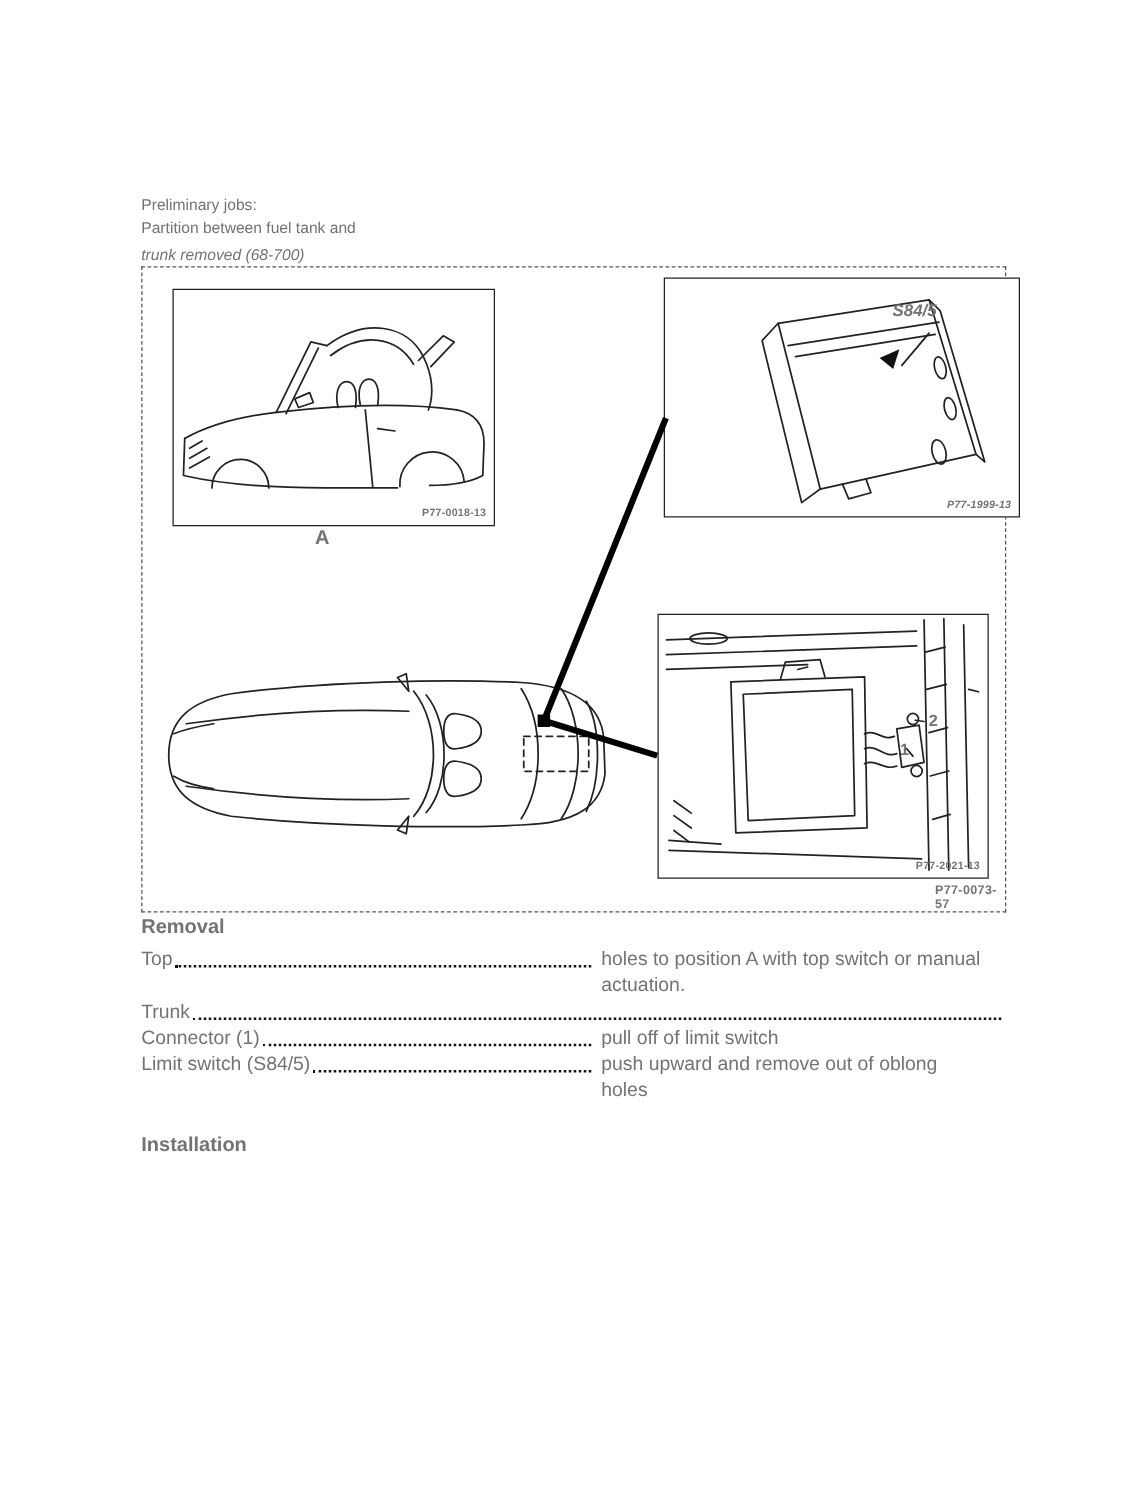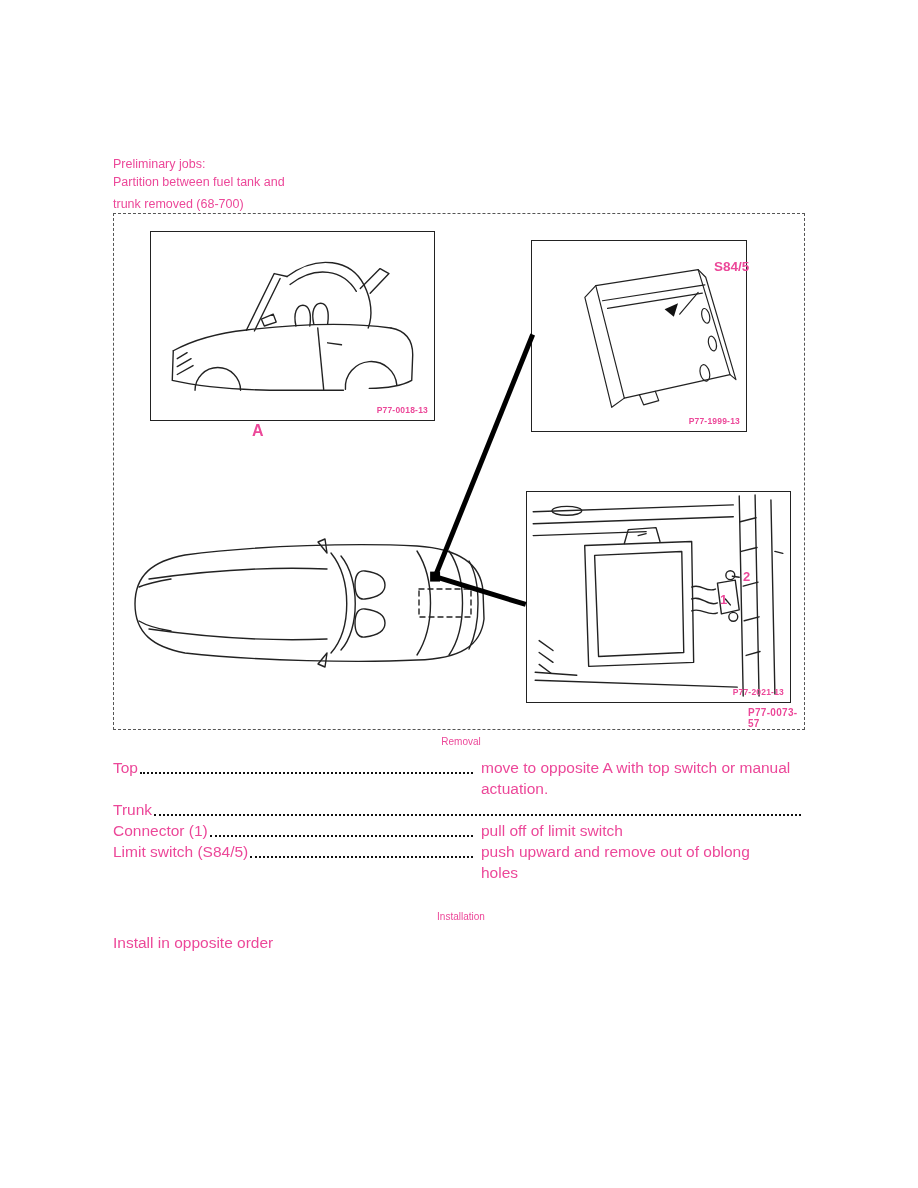--- a/index.html
+++ b/index.html
@@ -1,43 +1,43 @@
 <!DOCTYPE html>
 <html><head>
 <meta charset="utf-8">
 <style>
   html,body{margin:0;padding:0;background:#fff;}
   .page{position:relative;width:918px;height:1188px;background:#fff;overflow:hidden;
-        font-family:"Liberation Sans",sans-serif;color:#ec4899;}
+        font-family:"Liberation Sans",sans-serif;color:#737373;}
 
   
   .prelim{position:absolute;left:113px;top:155px;font-size:12.5px;line-height:18px;}
-  .prelim .gap{margin-top:4px;}
+  .prelim .gap{margin-top:4px;font-style:italic;}
 
   
   .figure{position:absolute;left:113px;top:213px;width:692px;height:517px;
           border:1px dashed #555;box-sizing:border-box;background:#fff;}
   .panel{position:absolute;border:1.4px solid #222;background:#fff;box-sizing:border-box;}
-  .panel-a{left:36px;top:17px;width:285px;height:190px;}
-  .panel-switch{left:417px;top:26px;width:216px;height:192px;}
+  .panel-a{left:24px;top:17px;width:258px;height:190px;}
+  .panel-switch{left:417px;top:8px;width:285px;height:192px;font-style:italic;}
   .panel-detail{left:412px;top:277px;width:265px;height:212px;}
   .topview{position:absolute;left:5px;top:295px;width:378px;height:190px;}
   svg.draw{width:100%;height:100%;display:block;}
   .partnum{position:absolute;right:6px;bottom:5px;font-size:8.5px;font-weight:bold;letter-spacing:.2px;}
   .label-a{position:absolute;left:138px;top:208px;font-weight:bold;font-size:16px;}
   .switch-label{position:absolute;left:182px;top:18px;font-weight:bold;font-size:13.5px;}
   .lbl{position:absolute;font-weight:bold;font-size:13px;}
   .lbl-2{left:216px;top:77px;}
   .lbl-1{left:193px;top:100px;}
   .fig-partnum{position:absolute;left:606px;top:493px;font-size:10px;font-weight:bold;letter-spacing:.3px;margin-left:28px;}
   .connectors{position:absolute;left:0;top:0;width:100%;height:100%;pointer-events:none;}
 
   
   .procedure{position:absolute;left:113px;top:732px;width:696px;font-size:15.5px;line-height:21px;}
-  .head{font-size:10px;font-weight:normal;margin:0 0 5px 0;line-height:20px;text-align:center;}
+  .head{font-size:16px;font-weight:bold;margin:0 0 5px 0;line-height:20px;}
   .step{display:flex;align-items:flex-start;}
   .step .item{white-space:nowrap;flex:0 0 auto;}
   .step .leader{flex:1 1 auto;height:15px;border-bottom:2px dotted #111;margin:0 8px 0 2px;min-width:16px;}
   .step .action{flex:0 0 328px;white-space:pre-line;}
   .install{margin-top:24px;}
   .install .body{margin-top:2px;}
 </style>
 </head>
 <body>
 
@@ -152,38 +152,37 @@
       <rect x="317" y="359" width="10" height="10" fill="#000"></rect>
     </svg>
   </div>
 
   <div class="procedure">
     <div class="head">Removal</div>
 
     <div class="step">
       <span class="item">Top</span>
       <span class="leader"></span>
-      <span class="action">move to opposite A with top switch or manual
+      <span class="action">holes to position A with top switch or manual
 actuation.</span>
     </div>
     <div class="step">
       <span class="item">Trunk</span>
       <span class="leader"></span>
     </div>
     <div class="step">
       <span class="item">Connector (1)</span>
       <span class="leader"></span>
       <span class="action">pull off of limit switch</span>
     </div>
     <div class="step">
       <span class="item">Limit switch (S84/5)</span>
       <span class="leader"></span>
       <span class="action">push upward and remove out of oblong
 holes</span>
     </div>
 
     <div class="install">
       <div class="head">Installation</div>
-      <div class="body">Install in opposite order</div>
     </div>
   </div>
 
 </div>
 
 </body></html>

